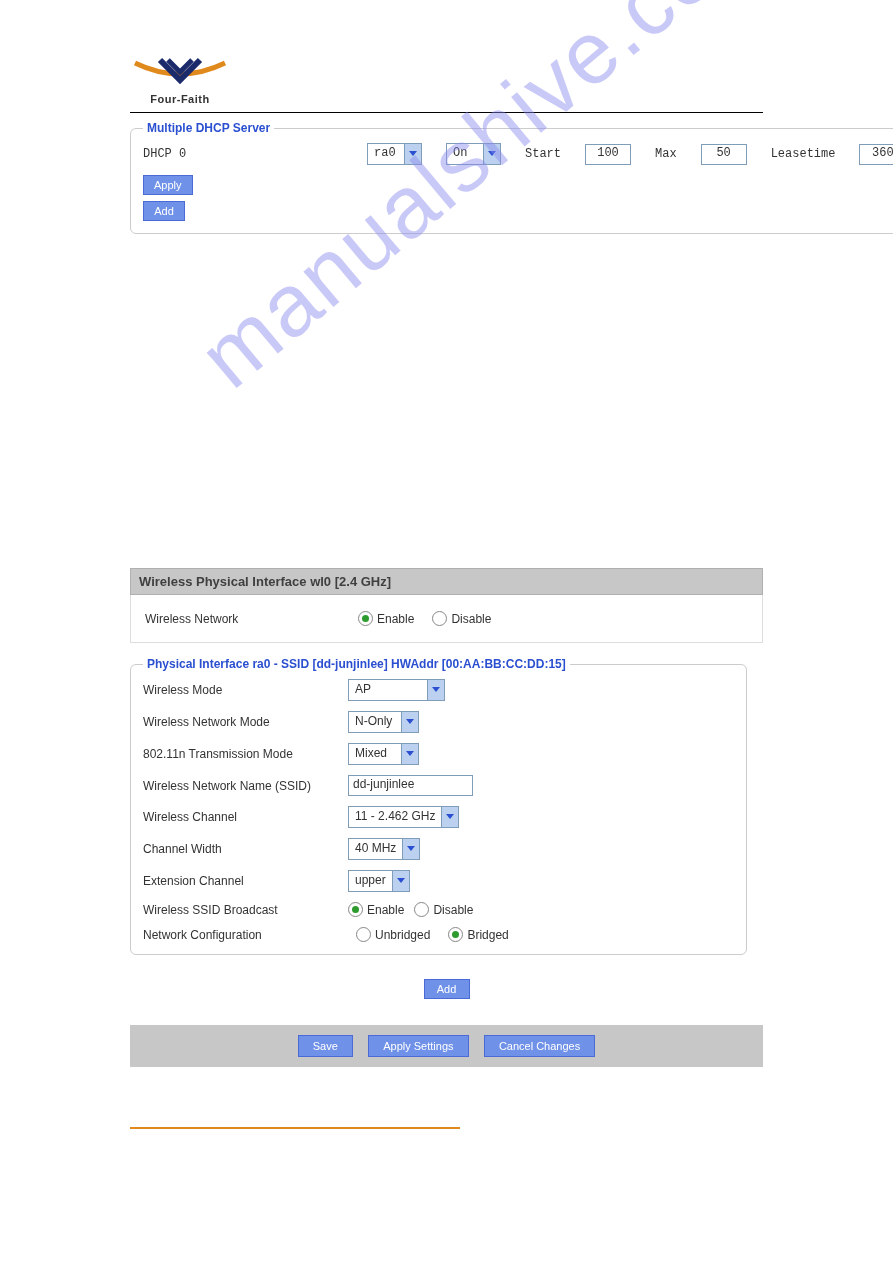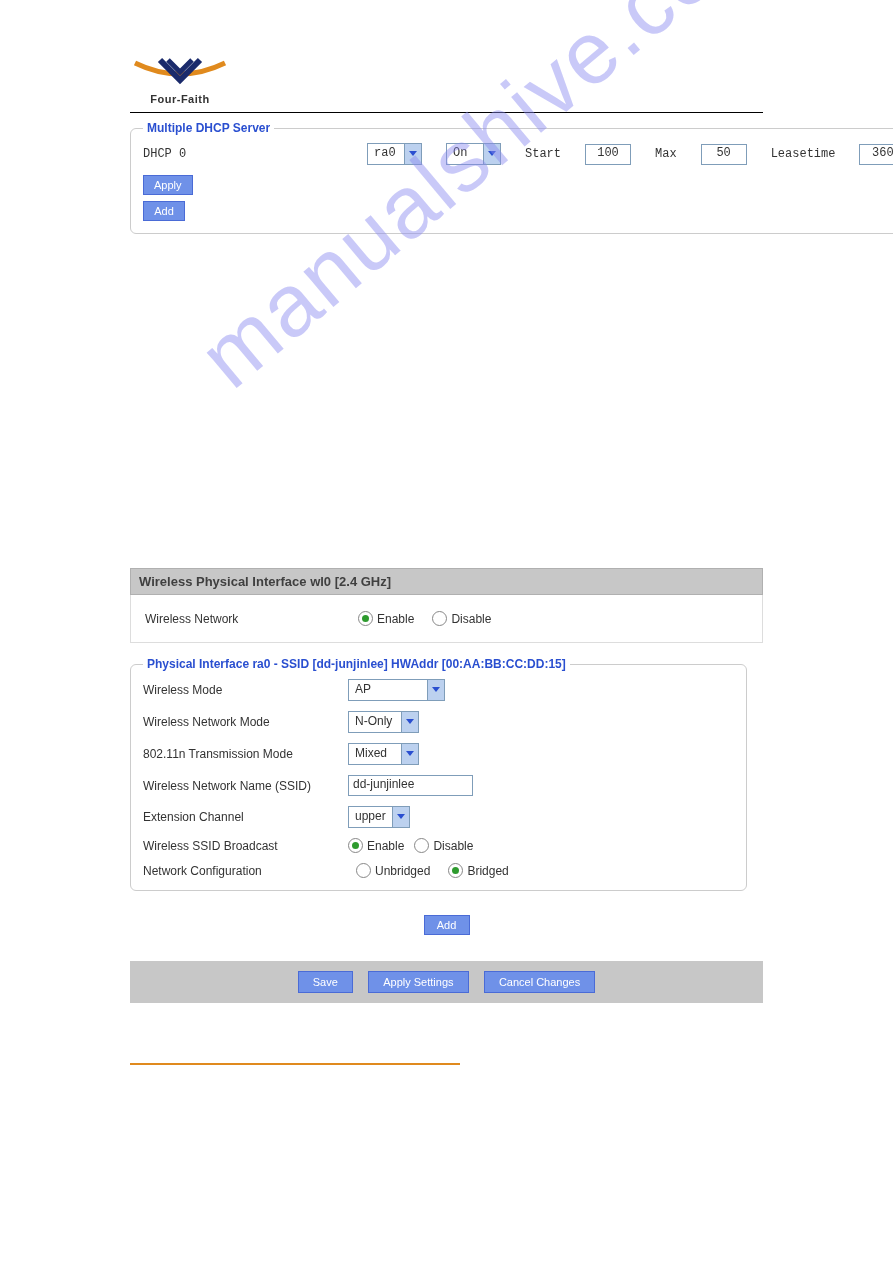--- a/index.html
+++ b/index.html
@@ -307,21 +307,43 @@
             </svg>
           </span>
       </span>
     </div>
 
     <div class="form-row">
       <span class="form-label">Wireless Network Name (SSID)</span>
       <span class="ssid-input">dd-junjinlee</span>
     </div>
 
-
+    <div class="form-row">
+      <span class="form-label">Wireless Channel</span>
+      <span class="sel-wrap">
+        <span class="sel-val">11 - 2.462 GHz</span>
+        <span class="sel-btn">
+            <svg width="8" height="6">
+              <path d="M0 0 L8 0 L4 5 Z" fill="#2a4fd0"></path>
+            </svg>
+          </span>
+      </span>
+    </div>
+
+    <div class="form-row">
+      <span class="form-label">Channel Width</span>
+      <span class="sel-wrap">
+        <span class="sel-val">40 MHz</span>
+        <span class="sel-btn">
+            <svg width="8" height="6">
+              <path d="M0 0 L8 0 L4 5 Z" fill="#2a4fd0"></path>
+            </svg>
+          </span>
+      </span>
+    </div>
 
     <div class="form-row">
       <span class="form-label">Extension Channel</span>
       <span class="sel-wrap">
         <span class="sel-val">upper</span>
         <span class="sel-btn">
             <svg width="8" height="6">
               <path d="M0 0 L8 0 L4 5 Z" fill="#2a4fd0"></path>
             </svg>
           </span>

